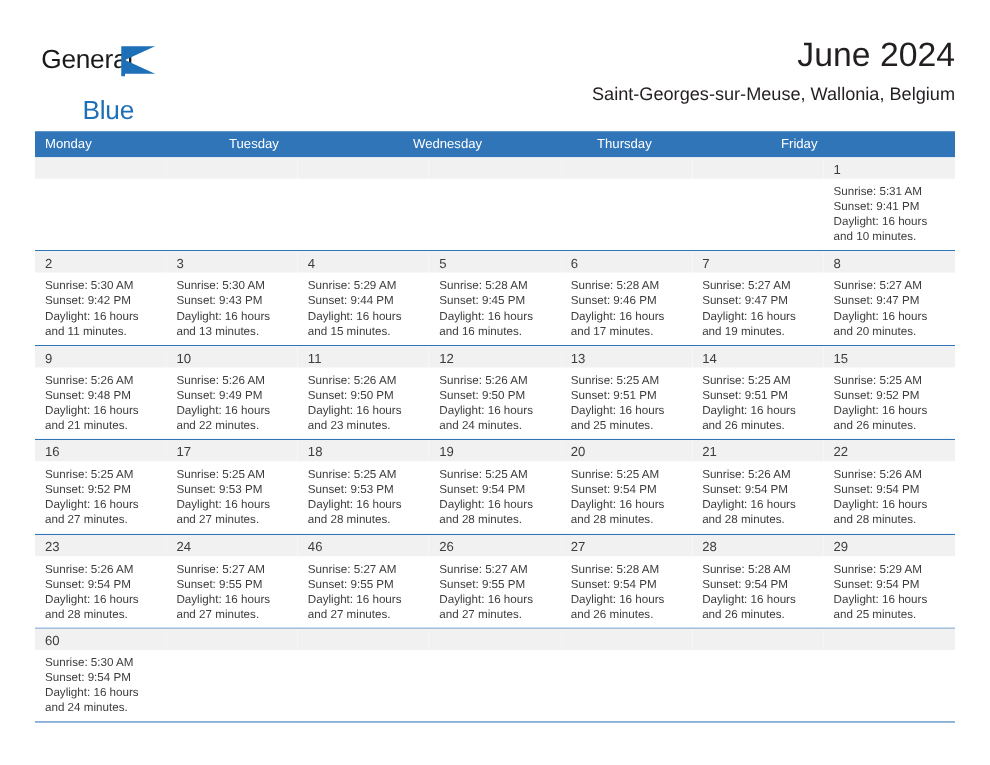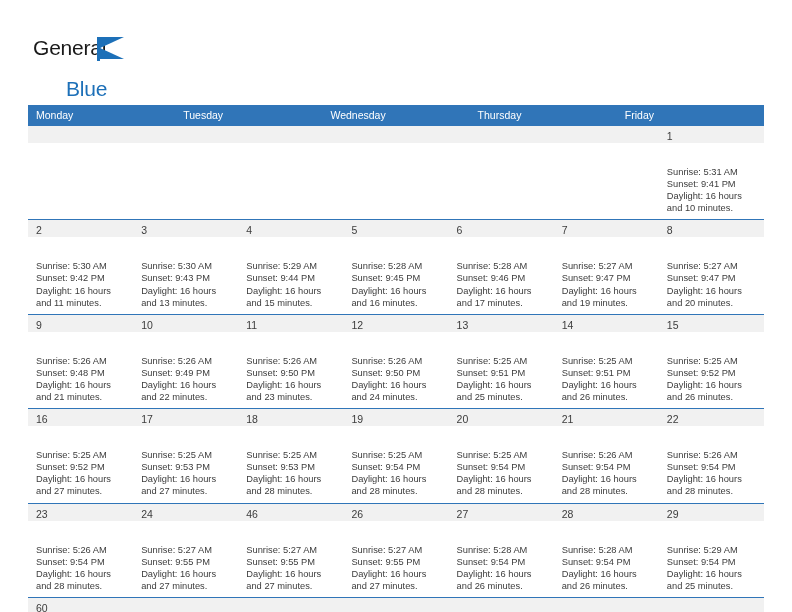--- a/index.html
+++ b/index.html
@@ -144,21 +144,20 @@
     font-size: 10.5px;
     line-height: 17px;
     color: #3c3c3c;
   }
   .daycell.empty .datenum-band {
     background: #f1f1f1;
   }
   .detail {
     padding: 4px 6px 5px 8px;
     box-sizing: border-box;
-    margin-top: 19px;
   }
   .detail-line {
     font-size: 9.3px;
     line-height: 12.1px;
     color: #3c3c3c;
     white-space: nowrap;
   }
   .week-row-filler {
     min-height: 56px;
   }
@@ -173,20 +172,24 @@
 
   <div class="header">
 
     <div class="brand">
       <span class="brand-general">General</span>
       <span class="brand-bar"></span>
       <span class="brand-flag"></span>
       <span class="brand-blue">Blue</span>
     </div>
 
+    <div class="title-block">
+      <div class="cal-title">June 2024</div>
+      <div class="cal-subtitle">Saint-Georges-sur-Meuse, Wallonia, Belgium</div>
+    </div>
 
   </div>
 
   <div class="calendar">
     <div class="weekdays" id="weekday-row">
         <div class="weekday">Monday</div>
         <div class="weekday">Tuesday</div>
         <div class="weekday">Wednesday</div>
         <div class="weekday">Thursday</div>
         <div class="weekday">Friday</div>

